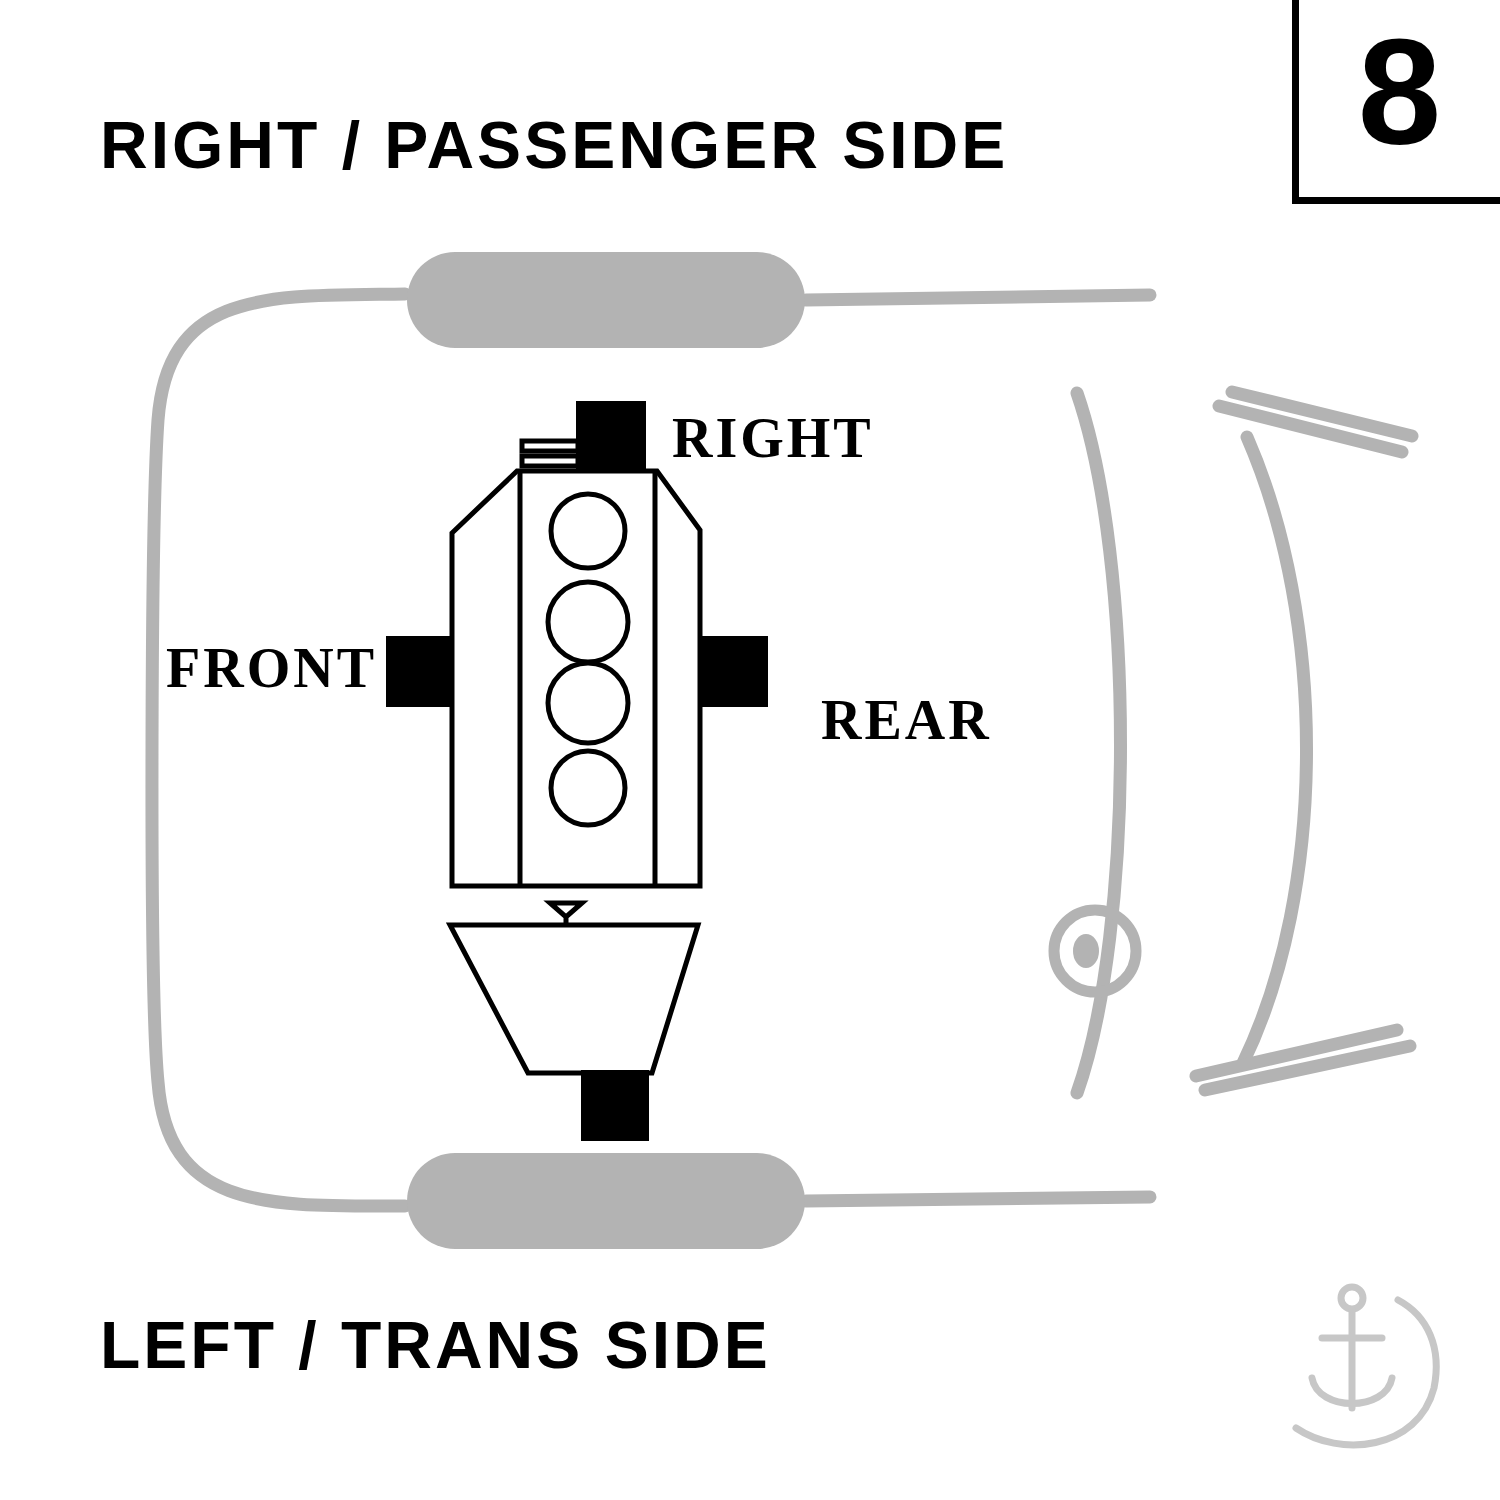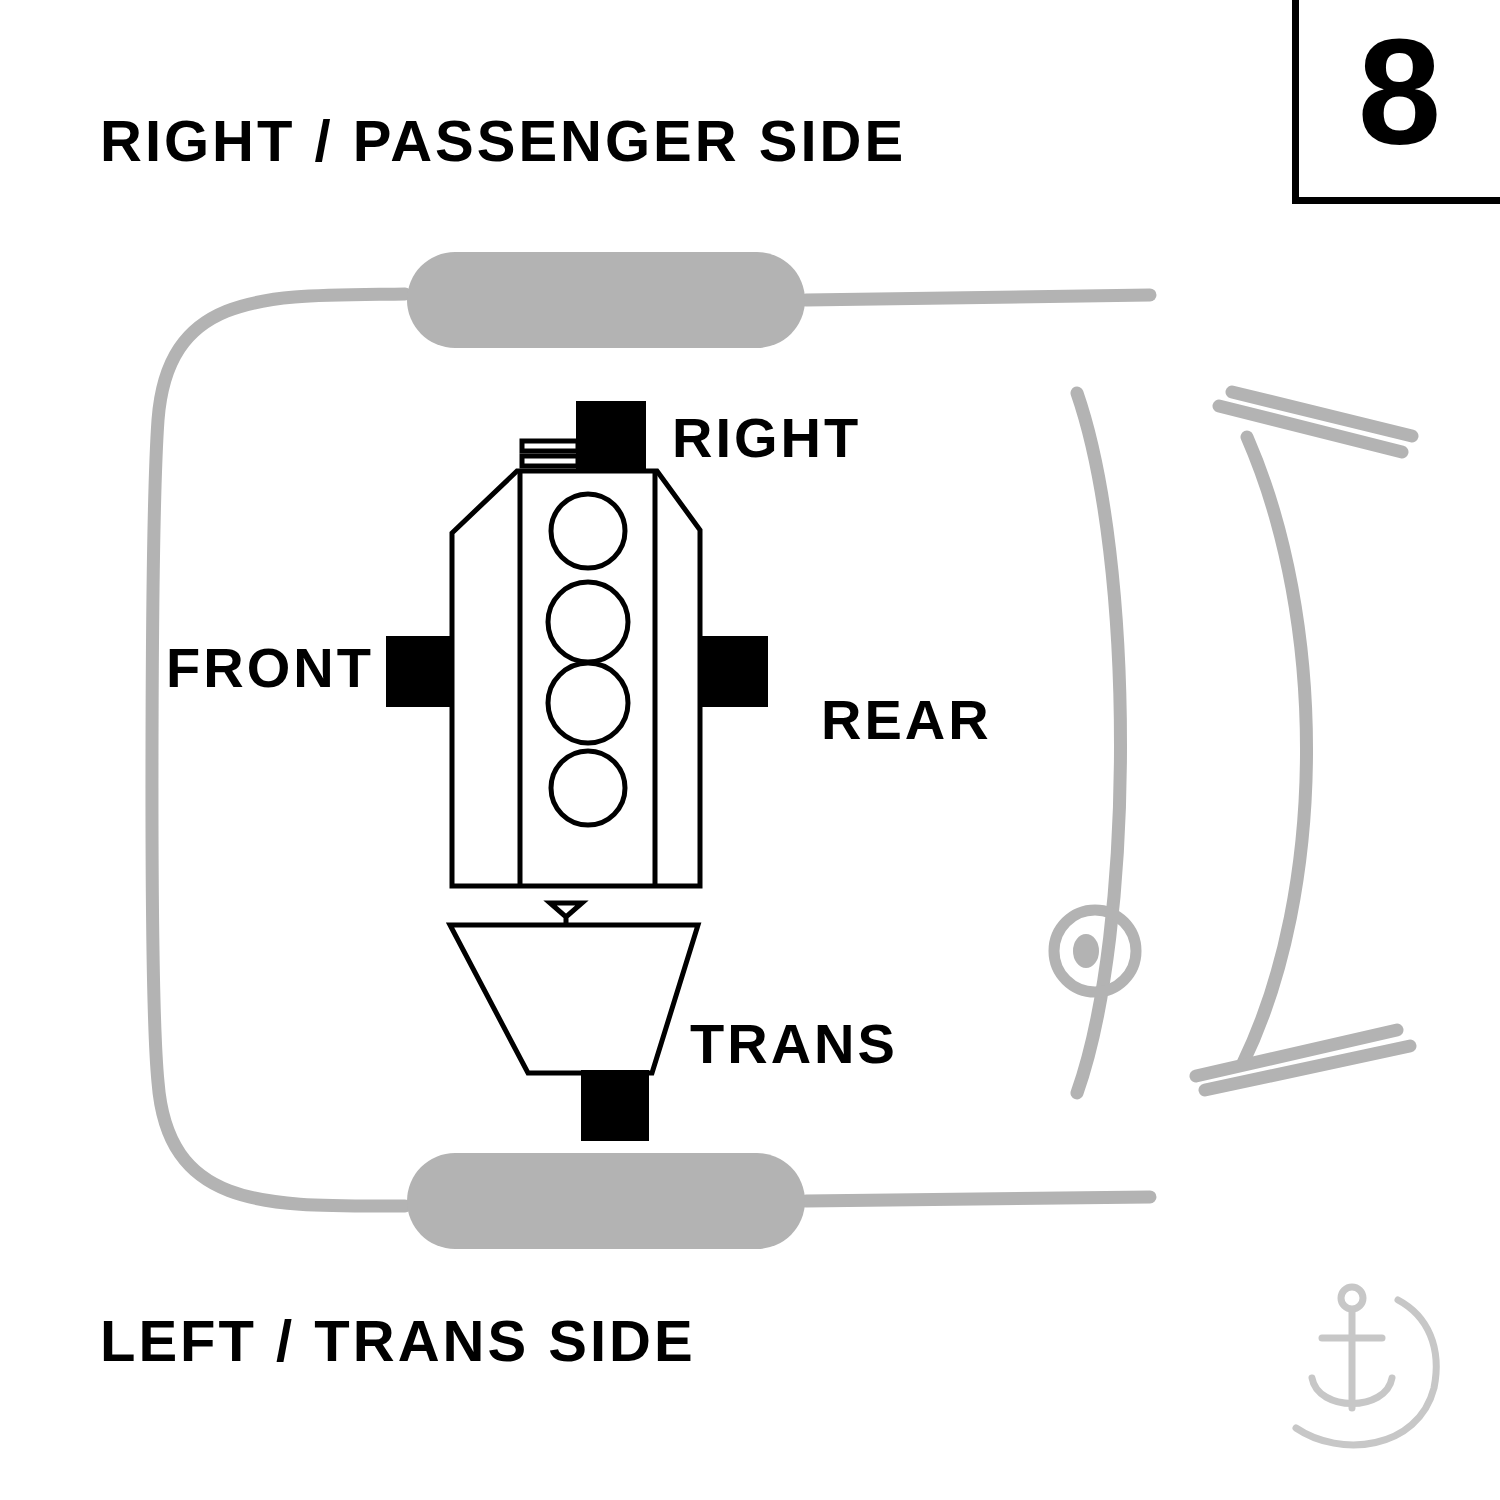--- a/index.html
+++ b/index.html
@@ -10,37 +10,38 @@
       background: #ffffff;
       overflow: hidden;
       font-family: "Liberation Sans", sans-serif;
       color: #000000;
     }
     #art { position: absolute; left: 0; top: 0; }
 
     .title {
       position: absolute;
       font-weight: 700;
-      font-size: 58px;
+      font-size: 66px;
       letter-spacing: 3px;
       line-height: 1;
       white-space: nowrap;
       color: #000000;
     }
     #top-side-label    { left: 100px; top: 112px; }
     #bottom-side-label { left: 100px; top: 1312px; }
 
     .mount-label {
       position: absolute;
       font-weight: 700;
       font-size: 56px;
       letter-spacing: 3px;
       line-height: 1;
       white-space: nowrap;
       color: #000000;
+      font-family: Liberation Serif, serif;
     }
     #label-right  { left: 672px; top: 410px; }
     #label-front  { left: 166px; top: 640px; text-align: center; }
     #label-rear   { left: 821px; top: 644px; margin-top: 48px; }
     #label-trans1 { left: 690px; top: 1016px; width: 196px; text-align: center; }
     #label-trans2 { left: 690px; top: 1082px; width: 196px; text-align: center; }
 
     #figure-box {
       position: absolute;
       left: 1292px;
@@ -120,15 +121,14 @@
 
   <div class="title" id="bottom-side-label">LEFT / TRANS SIDE</div>
 
   <div id="figure-box">
     <span class="num">8</span>
   </div>
 
   <div class="mount-label" id="label-right">RIGHT</div>
   <div class="mount-label" id="label-front">FRONT</div>
   <div class="mount-label" id="label-rear">REAR</div>
-  <div class="mount-label" id="label-trans1">TRANS</div>
 
 </div>
 
 </body></html>

